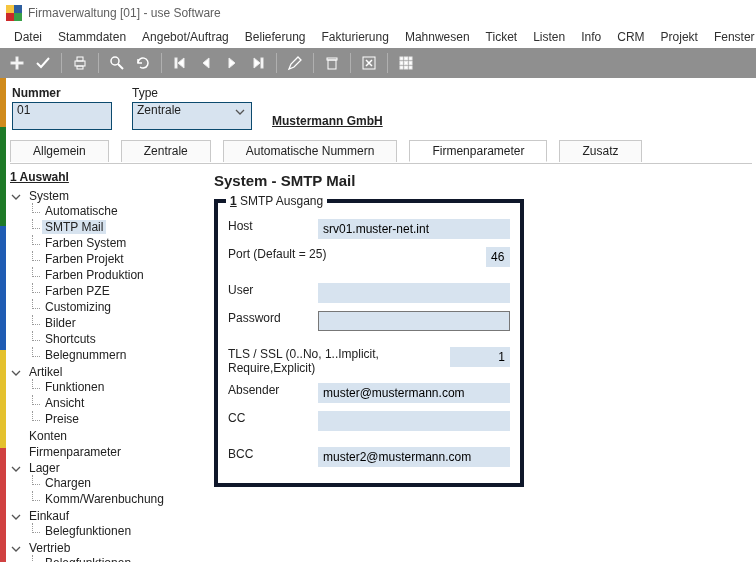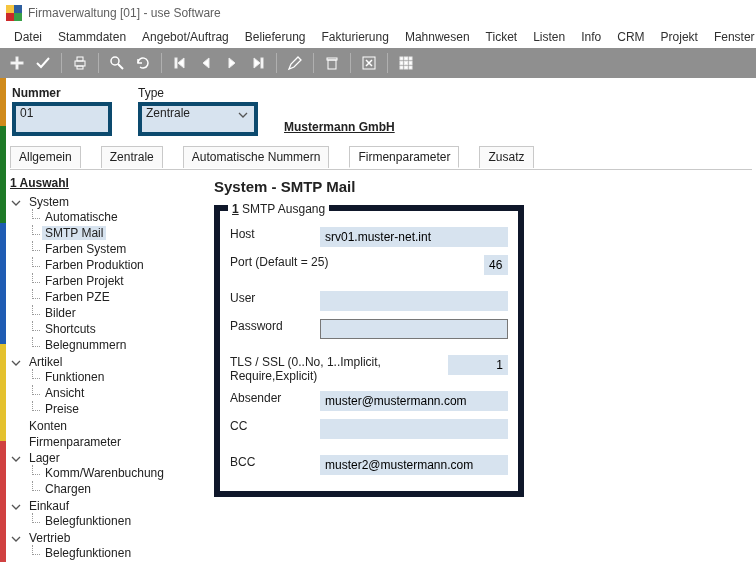--- a/index.html
+++ b/index.html
@@ -8,46 +8,46 @@
   .app-icon { width: 16px; height: 16px; display: inline-block; background: linear-gradient(#f6c53f,#f6c53f) 0 0/8px 8px no-repeat, linear-gradient(#2e5e9e,#2e5e9e) 8px 0/8px 8px no-repeat, linear-gradient(#cc2a2a,#cc2a2a) 0 8px/8px 8px no-repeat, linear-gradient(#38a048,#38a048) 8px 8px/8px 8px no-repeat; }
   .menubar { height: 22px; display: flex; align-items: center; padding: 0 6px; gap: 0; background:#fff; color:#303030;}
   .menubar .menuitem { padding: 2px 8px; cursor: default; }
   .toolbar { height: 30px; background: #8f8f8f; display: flex; align-items: center; padding: 0 6px; gap: 4px; }
   .tb-btn { width: 22px; height: 22px; display:flex; align-items:center; justify-content:center; color:#fff; cursor:default; position:relative;}
   .tb-btn svg { width:16px; height:16px; fill:#eaeaea; stroke:#eaeaea; }
   .tb-sep { width:1px; height:20px; background:#b0b0b0; margin: 0 3px;}
   .bar-left { width: 6px; background: linear-gradient(#d08a1b 0 10%, #1e7a27 10% 30%, #1f5cb3 30% 55%, #e4c12e 55% 75%, #d04141 75% 100%); }
   .content-wrap { display:flex; }
   .content { flex:1; }
-  .header-row { display:flex; align-items: flex-end; padding: 8px 8px 4px 6px; gap: 26px;}
+  .header-row { display:flex; align-items: flex-end; padding: 8px 8px 4px 6px; gap: 20px;}
   .hf { display:flex; flex-direction:column; }
   .hf label { font-size:12px; color:#222; margin-bottom: 2px; font-weight: 400;}
-  .inp { background:#d7e3ef; border:4px solid #0c4a6e; height:34px; padding: 0 4px; }
+  .inp { background:#d7e3ef; border:1px solid #0c4a6e; height:28px; padding: 0 4px; }
   .dd { position:relative; }
   .dd .chev { position:absolute; right:6px; top:3px; }
   .company-name { font-weight: bold; padding-bottom: 2px; align-self:flex-end;text-decoration:underline;}
   .tabs-row { position: relative; height: 24px; margin: 6px 4px 0 4px; }
   .tabs-row::after{ content:""; position:absolute; left:0; right:0; bottom:0; height:1px; background:#c9c9c9; }
   .tabs-list{ display:flex; gap:0; position:relative; z-index:1; }
-  .tab { border:1px solid #c9c9c9; border-bottom:none; padding:3px 8px; margin-right:20px; background:#fafafa; cursor:default; font-size:12px;}
+  .tab { border:1px solid #c9c9c9; border-bottom:none; padding:3px 22px; margin-right:12px; background:#fafafa; cursor:default; font-size:12px;}
   .tab.active { background:#fff; border-bottom:1px solid #fff; }
   .body-row { display:flex; }
   .tree-col { width: 200px; padding: 6px 4px 0 4px; }
   .tree-title { font-weight:bold; text-decoration: underline; margin-bottom:4px; }
   .tree ul { list-style:none; margin:0; padding:0; }
   .tree li { position:relative; padding: 1px 0 1px 16px; }
   .tree li::before { content:""; position:absolute; left:6px; top:0; bottom:50%; width:1px; border-left:1px dotted #9a9a9a; }
   .tree li::after { content:""; position:absolute; left:6px; top:9px; width:8px; height:1px; border-top:1px dotted #9a9a9a; }
   .tree > ul > li::before, .tree > ul > li::after { display:none; }
   .tog { position:absolute; left:0px; top:3px; width:11px; height:11px; display:flex; align-items:center; justify-content:center; font-size:10px; color:#555; background:#fff;}
   .node-label { padding:0 3px; cursor:default; white-space:nowrap;}
   .node-label.sel { background:#d7e3ef; }
   .main-col { flex:1; padding: 8px 10px 10px 8px; }
   .panel-title { font-weight:bold; font-size:15px; margin-bottom:10px;}
-  .group { border:6px solid #0f172a; padding: 8px 10px 16px 10px; position:relative; width: 310px;}
+  .group { border:4px solid #0f172a; padding: 8px 10px 16px 10px; position:relative; width: 310px;}
   .group-title { position:absolute; top:-9px; left:8px; background:#fff; padding: 0 4px; font-size:12px;}
   .group-title b { font-weight:bold; text-decoration:underline;}
   .frow { display:flex; align-items:flex-start; margin-top:8px; height:20px; }
   .frow .flabel { width: 90px; }
   .frow .fld { flex:1; }
   .frow .fld input { width: 100%; height:20px; border:1px solid #d7e3ef; background:#d7e3ef; padding: 0 4px;}
   .frow.short { justify-content: space-between; }
   .frow.short .fld { flex:0 0 70px;padding-left:46px; }
   .frow.short .fld input { text-align:right; }
   .frow.wide .flabel { width: 225px; }
@@ -211,45 +211,46 @@
         <div class="tree" id="tree">
             <ul>
               <li><span class="tog">
                   <svg width="10" height="10" viewBox="0 0 10 10">
                     <path d="M1 3 L5 7 L9 3" fill="none" stroke="#555" stroke-width="1.3"></path>
                   </svg>
                 </span><span class="node-label">System</span><ul>
                   <li><span class="node-label">Automatische</span></li>
                   <li><span class="node-label sel">SMTP Mail</span></li>
                   <li><span class="node-label">Farben System</span></li>
+                  <li><span class="node-label">Farben Projekt</span></li>
                   <li><span class="node-label">Farben Produktion</span></li>
-                  <li><span class="node-label">Farben Projekt</span></li>
                   <li><span class="node-label">Farben PZE</span></li>
+                  <li><span class="node-label">Customizing</span></li>
                   <li><span class="node-label">Bilder</span></li>
                   <li><span class="node-label">Shortcuts</span></li>
                   <li><span class="node-label">Belegnummern</span></li>
                 </ul></li>
               <li><span class="tog">
                   <svg width="10" height="10" viewBox="0 0 10 10">
                     <path d="M1 3 L5 7 L9 3" fill="none" stroke="#555" stroke-width="1.3"></path>
                   </svg>
                 </span><span class="node-label">Artikel</span><ul>
                   <li><span class="node-label">Funktionen</span></li>
                   <li><span class="node-label">Ansicht</span></li>
                   <li><span class="node-label">Preise</span></li>
                 </ul></li>
               <li><span class="node-label">Konten</span></li>
               <li><span class="node-label">Firmenparameter</span></li>
               <li><span class="tog">
                   <svg width="10" height="10" viewBox="0 0 10 10">
                     <path d="M1 3 L5 7 L9 3" fill="none" stroke="#555" stroke-width="1.3"></path>
                   </svg>
                 </span><span class="node-label">Lager</span><ul>
+                  <li><span class="node-label">Chargen</span></li>
                   <li><span class="node-label">Komm/Warenbuchung</span></li>
-                  <li><span class="node-label">Chargen</span></li>
                 </ul></li>
               <li><span class="tog">
                   <svg width="10" height="10" viewBox="0 0 10 10">
                     <path d="M1 3 L5 7 L9 3" fill="none" stroke="#555" stroke-width="1.3"></path>
                   </svg>
                 </span><span class="node-label">Einkauf</span><ul>
                   <li><span class="node-label">Belegfunktionen</span></li>
                 </ul></li>
               <li><span class="tog">
                   <svg width="10" height="10" viewBox="0 0 10 10">

